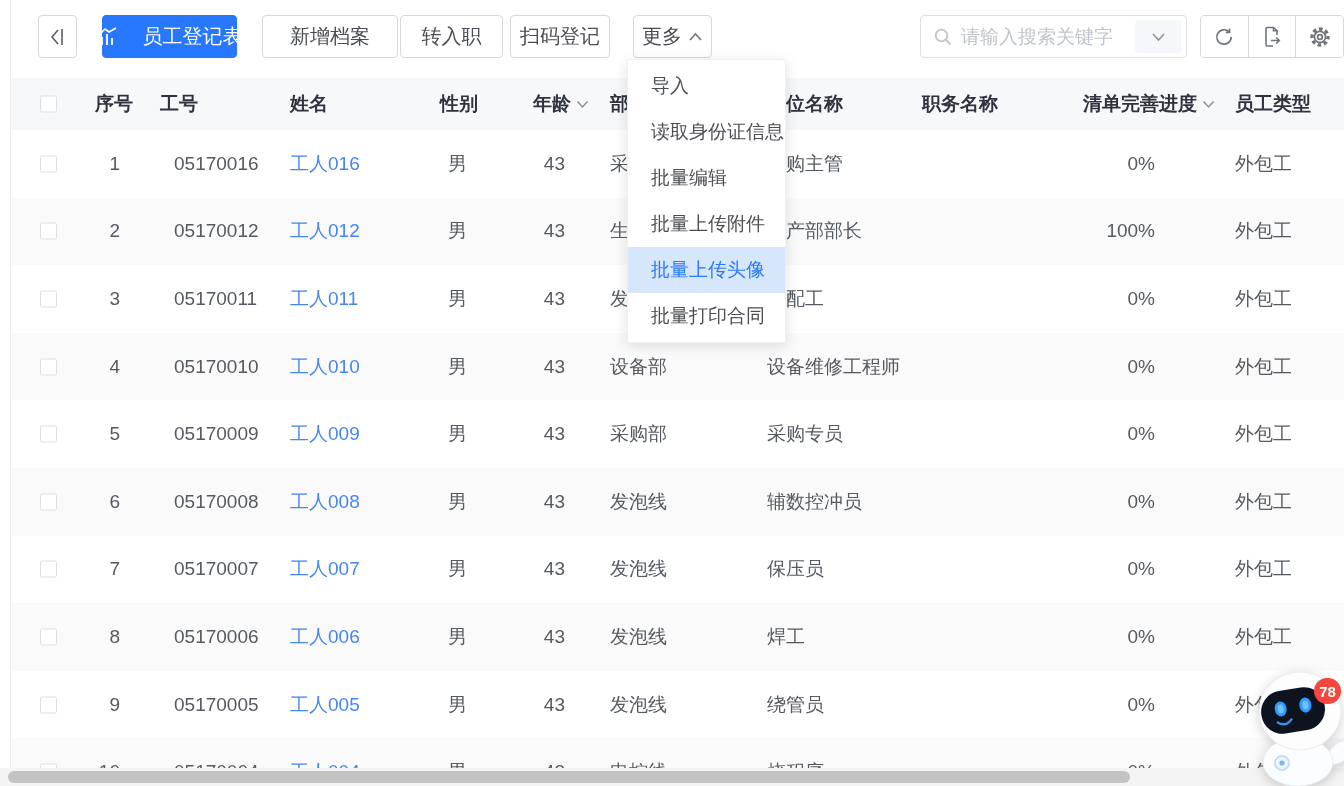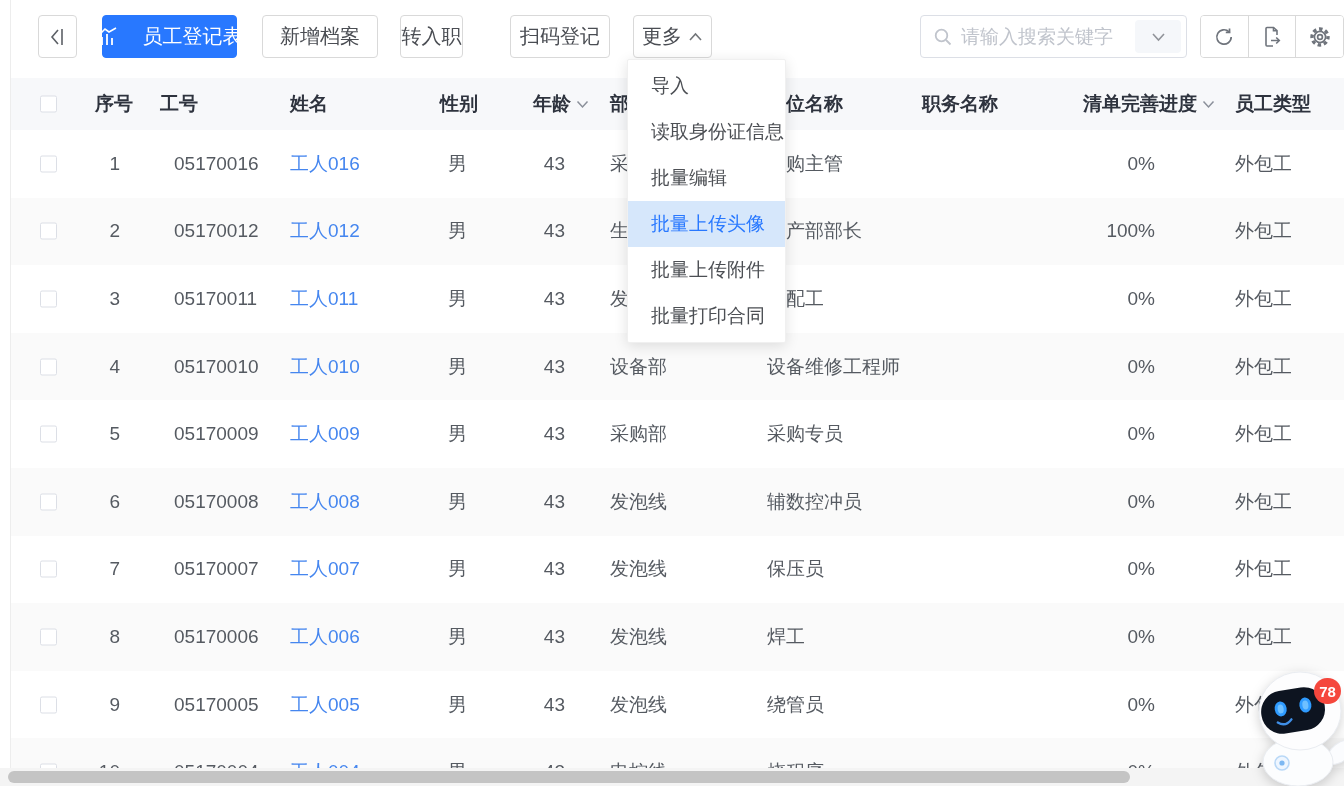--- a/index.html
+++ b/index.html
@@ -16,22 +16,22 @@
   
   .tbtn {
     position: absolute; top: 15px; height: 43px;
     display: flex; align-items: center; justify-content: center;
     background: #fff; border: 1px solid #d9d9d9; border-radius: 4px;
     font-size: 20px; color: #4a4d53; cursor: pointer; gap: 24px;
     font-family: inherit; white-space: nowrap;
   }
   .btn-collapse { left: 38px;  width: 39px; }
   .btn-primary  { left: 102px; width: 135px; background: #2878ff; border-color: #2878ff; color: #fff; }
-  .btn-new      { left: 262px; width: 116px; align-items: center; }
-  .btn-transfer { left: 400px; width: 63px; }
+  .btn-new      { left: 262px; width: 136px; align-items: center; }
+  .btn-transfer { left: 400px; width: 103px; }
   .btn-scan     { left: 510px; width: 100px; }
   .btn-more     { left: 633px; width: 79px; gap: 6px; }
 
   .search {
     position: absolute; top: 15px; left: 920px; width: 267px; height: 43px;
     border: 1px solid #dcdfe6; border-radius: 4px; background: #fff;
     display: flex; align-items: center; padding: 0 5px 0 12px;
   }
   .search input {
     border: none; outline: none; flex: 1; min-width: 0;
@@ -392,22 +392,22 @@
       <span class="cell c-duty"></span>
       <span class="cell c-prog">0%</span>
       <span class="cell c-type">外包工</span>
     </div>
     </div>
 
   <div class="menu">
       <div class="menu-item">导入</div>
       <div class="menu-item">读取身份证信息</div>
       <div class="menu-item">批量编辑</div>
+      <div class="menu-item">批量上传附件</div>
       <div class="menu-item active">批量上传头像</div>
-      <div class="menu-item">批量上传附件</div>
       <div class="menu-item">批量打印合同</div>
     </div>
 
   <div class="hscroll-track">
     <div class="hscroll-thumb"></div>
   </div>
 
   <div class="robot">
     <span>
       <svg width="110" height="118" viewBox="0 0 110 118">

